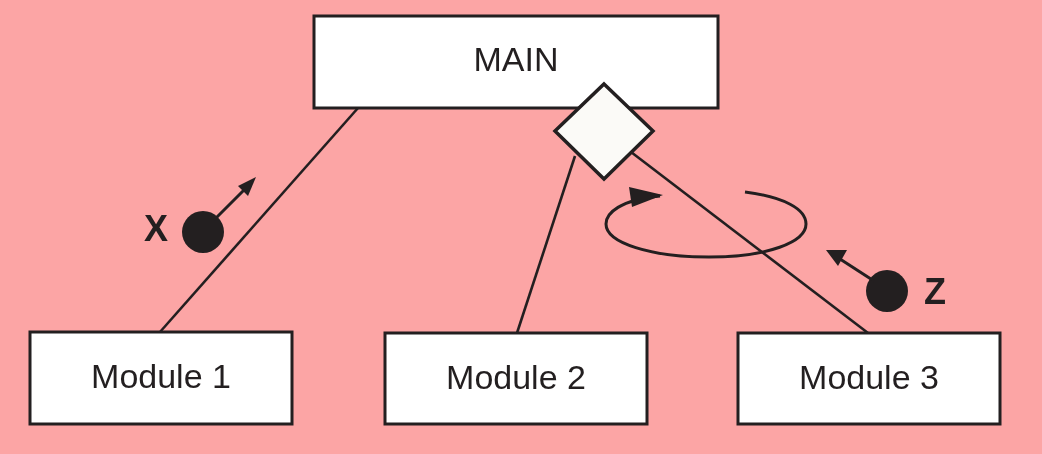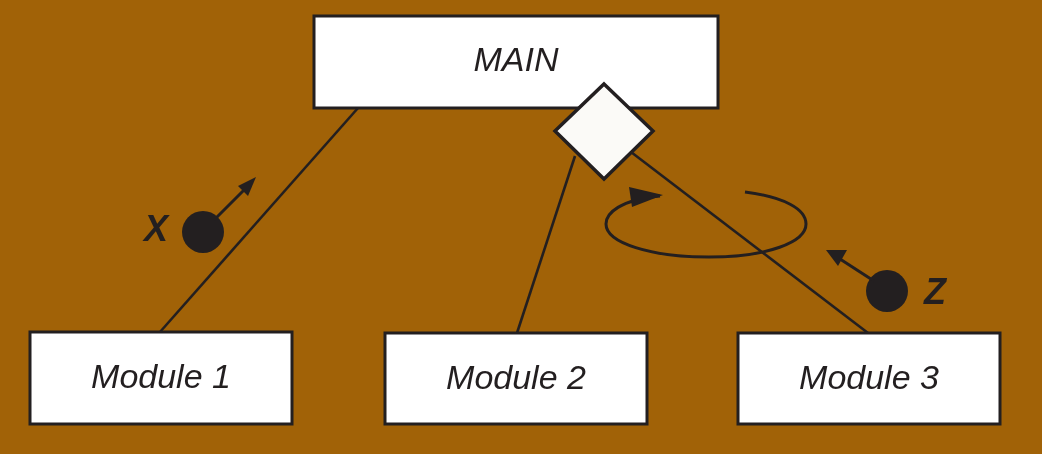--- a/index.html
+++ b/index.html
@@ -7,23 +7,22 @@
     padding: 0;
     background: #ffffff;
   }
   body {
     font-family: "Liberation Sans", sans-serif;
   }
   #canvas {
     position: relative;
     width: 1042px;
     height: 454px;
-    background: #a16207;
+    background: #fca5a5;
     overflow: hidden;
-    font-style: italic;
   }
   #diagram-svg {
     position: absolute;
     left: 0;
     top: 0;
     width: 1042px;
     height: 454px;
   }
   .box-rect {
     fill: #ffffff;

